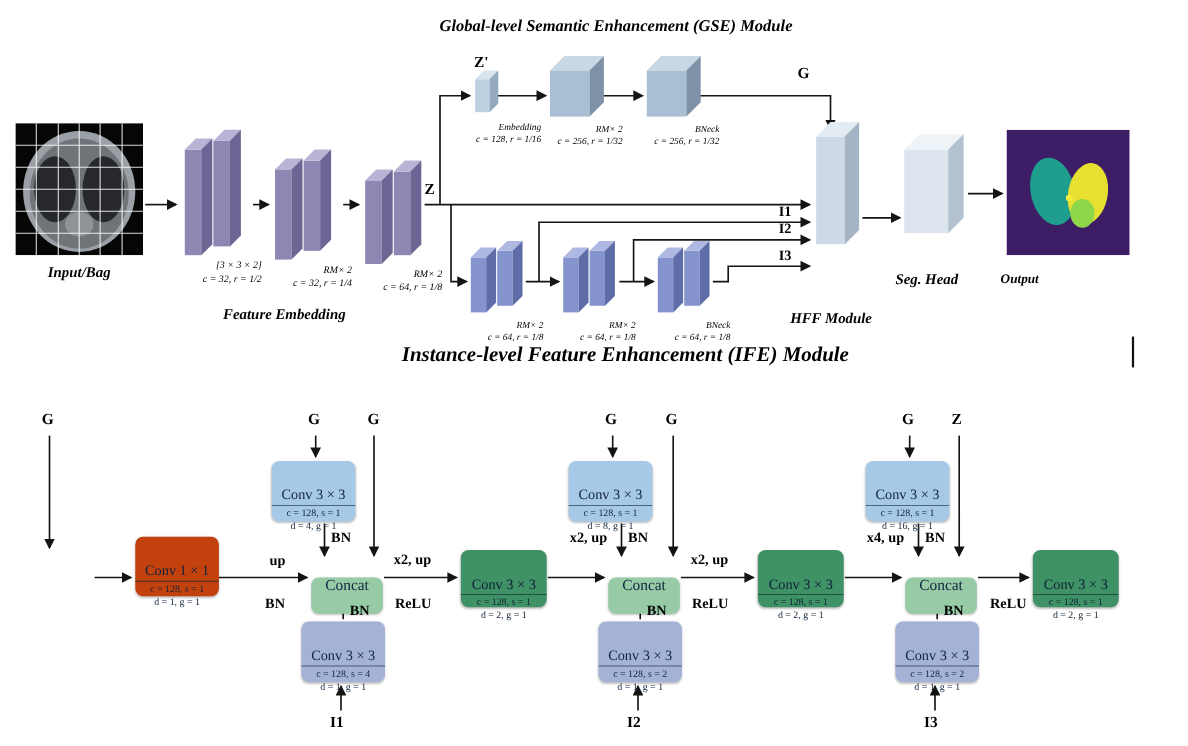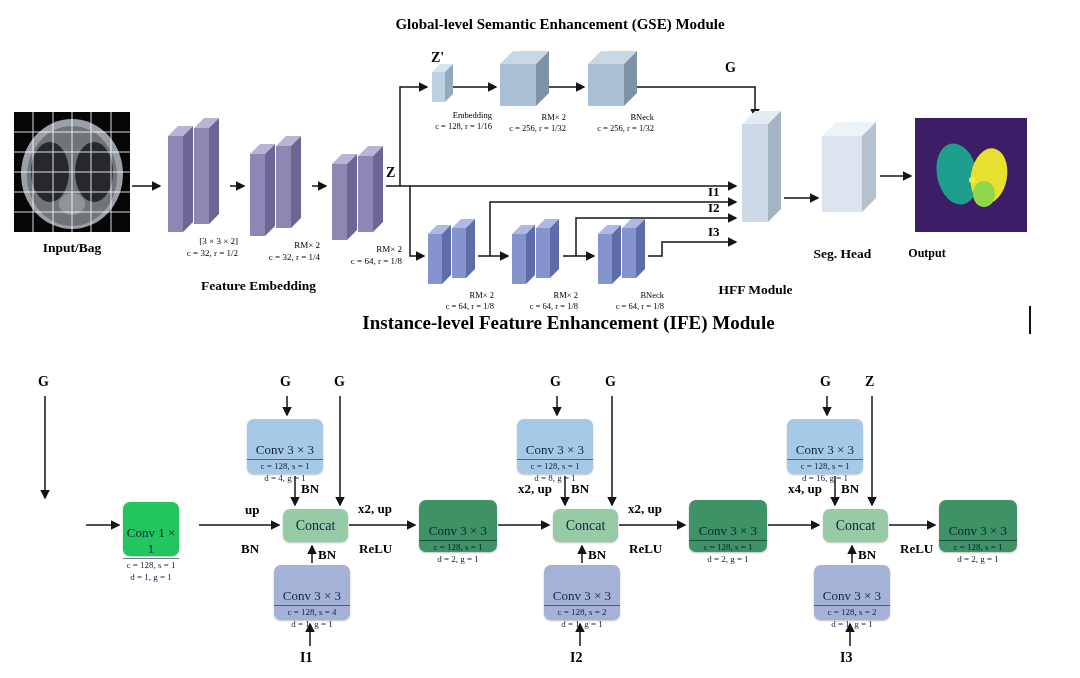--- a/index.html
+++ b/index.html
@@ -2,35 +2,35 @@
 <html><head>
 <meta charset="utf-8">
 <style>
   html,body{margin:0;padding:0;background:#fff;}
   .canvas{position:relative;width:1080px;height:678px;background:#ffffff;
           font-family:"Liberation Serif",serif;overflow:hidden;}
   .wires{position:absolute;left:0;top:0;width:1080px;height:678px;}
   .w{stroke:#141414;stroke-width:1.5;fill:none;}
   .lbl{position:absolute;color:#000;font-size:13px;}
   .b{font-weight:700;}
-  .c{text-align:center;}
+  .c{text-align:center;font-style:italic;}
   .spec{font-size:9px;line-height:1.3;text-align:right;}
   
   .slab{position:absolute;width:var(--w);height:var(--h);background:var(--f);}
   .slab::before{content:"";position:absolute;left:0;top:calc(-1*var(--d));width:100%;height:var(--d);
                 background:var(--t);transform:skewX(-45deg);transform-origin:left bottom;}
   .slab::after{content:"";position:absolute;left:100%;top:0;width:var(--d);height:100%;
                background:var(--s);transform:skewY(-45deg);transform-origin:left top;}
   
   .nnblock{position:absolute;border-radius:7px;color:#10243e;text-align:center;
            box-shadow:0 1px 2px rgba(0,0,0,.25);}
   .nnblock .bt{font-size:13px;padding:3px 2px 1px;border-bottom:1.2px solid rgba(16,36,62,.6);margin-top:20px;}
   .nnblock .bs{font-size:9px;line-height:1.35;}
   .nnblock .bs:first-of-type{margin-top:2px;}
-  .concat{display:flex;align-items:center;justify-content:center;font-size:14px;}
+  .concat{display:flex;align-items:flex-start;justify-content:center;font-size:14px;margin-top:16px;}
   .darkgreen{color:#0d2135;}
   .darkgreen .bt{border-bottom-color:rgba(8,25,40,.55);}
   .imgbox{position:absolute;}
 </style>
 </head>
 <body>
 
 <div class="canvas">
 
   <svg class="wires" viewBox="0 0 1080 678">
@@ -184,21 +184,21 @@
   <div style="position:absolute;left:1029px;top:306px;width:2px;height:28px;background:#111"></div>
 
   <div class="lbl b" style="left:38px;top:374px;font-size:14px">G</div>
   <div class="lbl b" style="left:280px;top:374px;font-size:14px">G</div>
   <div class="lbl b" style="left:334px;top:374px;font-size:14px">G</div>
   <div class="lbl b" style="left:550px;top:374px;font-size:14px">G</div>
   <div class="lbl b" style="left:605px;top:374px;font-size:14px">G</div>
   <div class="lbl b" style="left:820px;top:374px;font-size:14px">G</div>
   <div class="lbl b" style="left:865px;top:374px;font-size:14px">Z</div>
 
-  <div class="nnblock" style="left:123px;top:502px;width:56px;height:54px;background:#22c55e">
+  <div class="nnblock" style="left:123px;top:488px;width:76px;height:54px;background:#c2410c">
     <div class="bt">Conv 1 × 1</div>
     <div class="bs">c = 128, s = 1</div>
     <div class="bs">d = 1, g = 1</div>
   </div>
   <div class="lbl b" style="left:245px;top:502px">up</div>
   <div class="lbl b" style="left:241px;top:541px">BN</div>
 
   <div class="nnblock" style="left:247px;top:419px;width:76px;height:55px;background:#a6c9e8">
     <div class="bt">Conv 3 × 3</div>
     <div class="bs">c = 128, s = 1</div>

